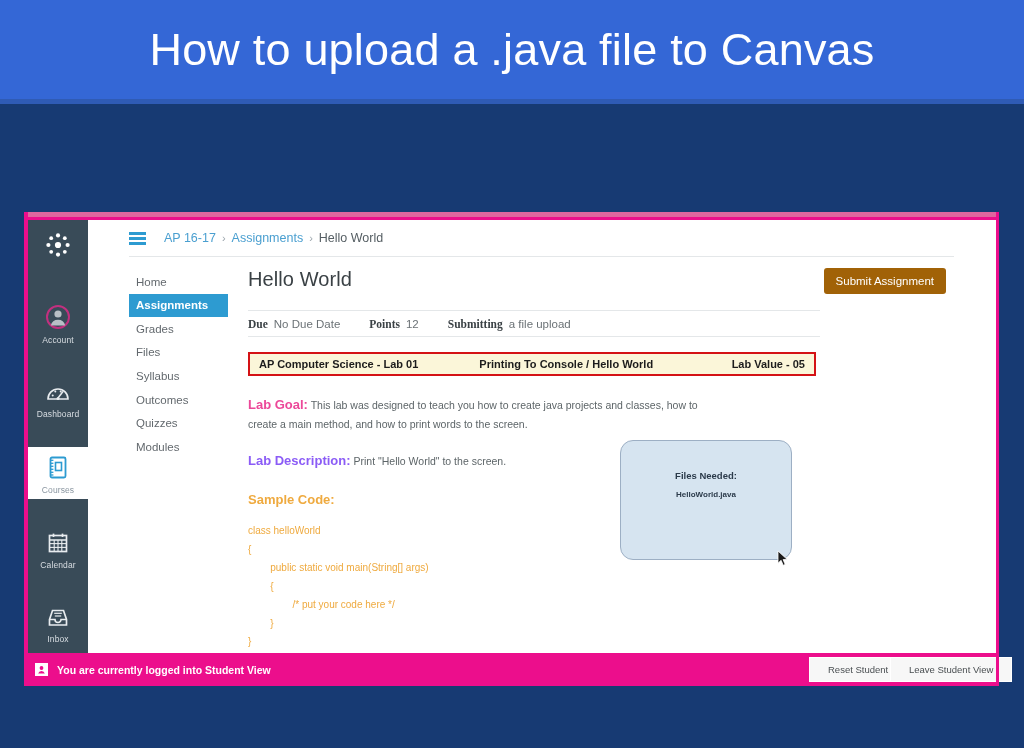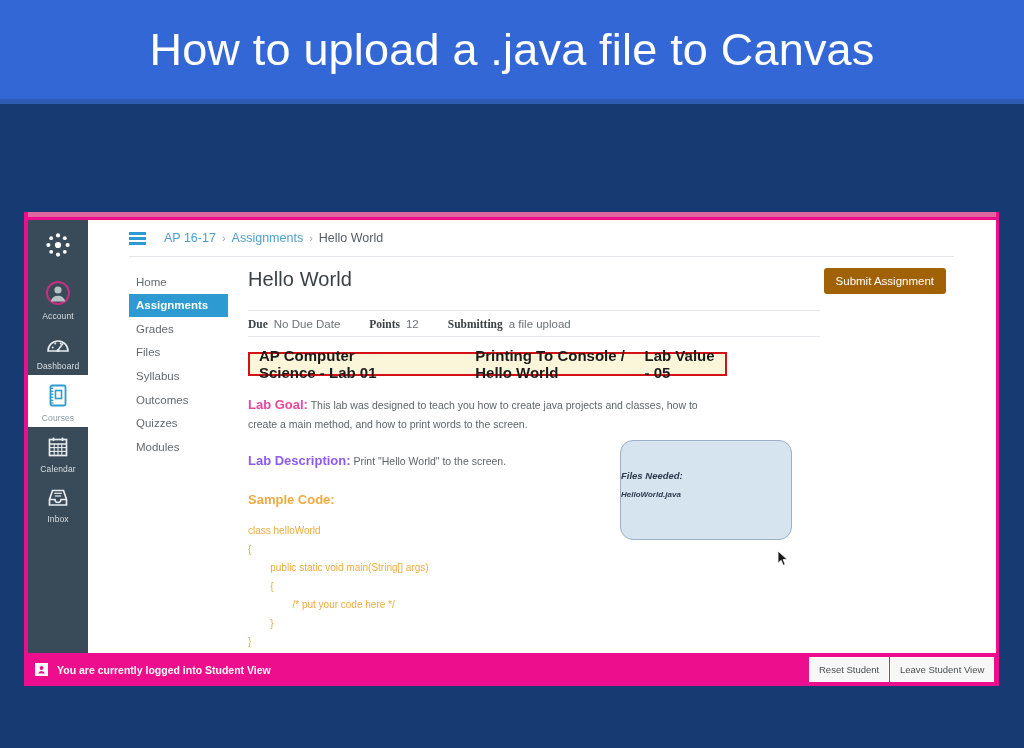--- a/index.html
+++ b/index.html
@@ -77,20 +77,21 @@
   
   #global-nav {
     position: absolute;
     left: 4px; top: 8px;
     width: 60px; height: 466px;
     background: #394b58;
     display: flex;
     flex-direction: column;
     align-items: center;
     overflow: hidden;
+    gap: 24px;
   }
   .gnav-item {
     width: 60px;
     display: flex;
     flex-direction: column;
     align-items: center;
     padding-top: 9px;
     padding-bottom: 4px;
     box-sizing: border-box;
   }
@@ -241,28 +242,28 @@
     margin-top: 17px;
     width: 572px;
     font-size: 11px;
     color: #5d6568;
     line-height: 1.55;
   }
 
   
   #lab-header {
     margin-top: 15px;
-    width: 479px;
+    width: 568px;
     height: 24px;
     background: #fbf6d9;
     border: 2px solid #d41215;
     box-sizing: border-box;
     display: flex;
     align-items: center;
-    font-size: 15px;
+    font-size: 11px;
     font-weight: bold;
     color: #1c1c1c;
     justify-content: flex-end;
   }
   #lab-header .lh-course { margin-left: 9px; }
   #lab-header .lh-topic  { margin-left: 61px; }
   #lab-header .lh-value  { margin-left: auto; margin-right: 9px; }
 
   
   #lab-sections {
@@ -290,26 +291,26 @@
     color: #efaa3f;
     line-height: 1.85;
     white-space: pre;
     font-family: "Liberation Sans", sans-serif;
   }
 
   
   #files-needed-box {
     position: absolute;
     left: 372px; top: 45px;
-    width: 172px; height: 100px;
+    width: 172px; height: 120px;
     background: #d6e4f0;
     border: 1px solid #9dafc4;
     border-radius: 13px;
     box-sizing: border-box;
-    font-style: italic;
+    text-align: center;
   }
   #files-needed-title {
     margin-top: 29px;
     font-size: 9.5px;
     font-weight: bold;
     color: #2b3a4a;
   }
   #files-needed-file {
     margin-top: 9px;
     font-size: 8px;
@@ -349,21 +350,21 @@
     color: #ffffff;
     font-size: 7.5px;
     font-style: italic;
     line-height: 1.5;
   }
   .sv-btn {
     background: #f7f7f7;
     color: #4a4f52;
     font-size: 9.5px;
     border: 1.5px solid #ffffff;
-    padding: 6px 9px;
+    padding: 6px 18px;
     font-family: "Liberation Sans", sans-serif;
     cursor: pointer;
     white-space: nowrap;
   }
   #sv-reset-btn { position: absolute; left: 785px; }
   #sv-leave-btn { position: absolute; left: 866px; }
 
   
   #mouse-cursor {
     position: absolute;

